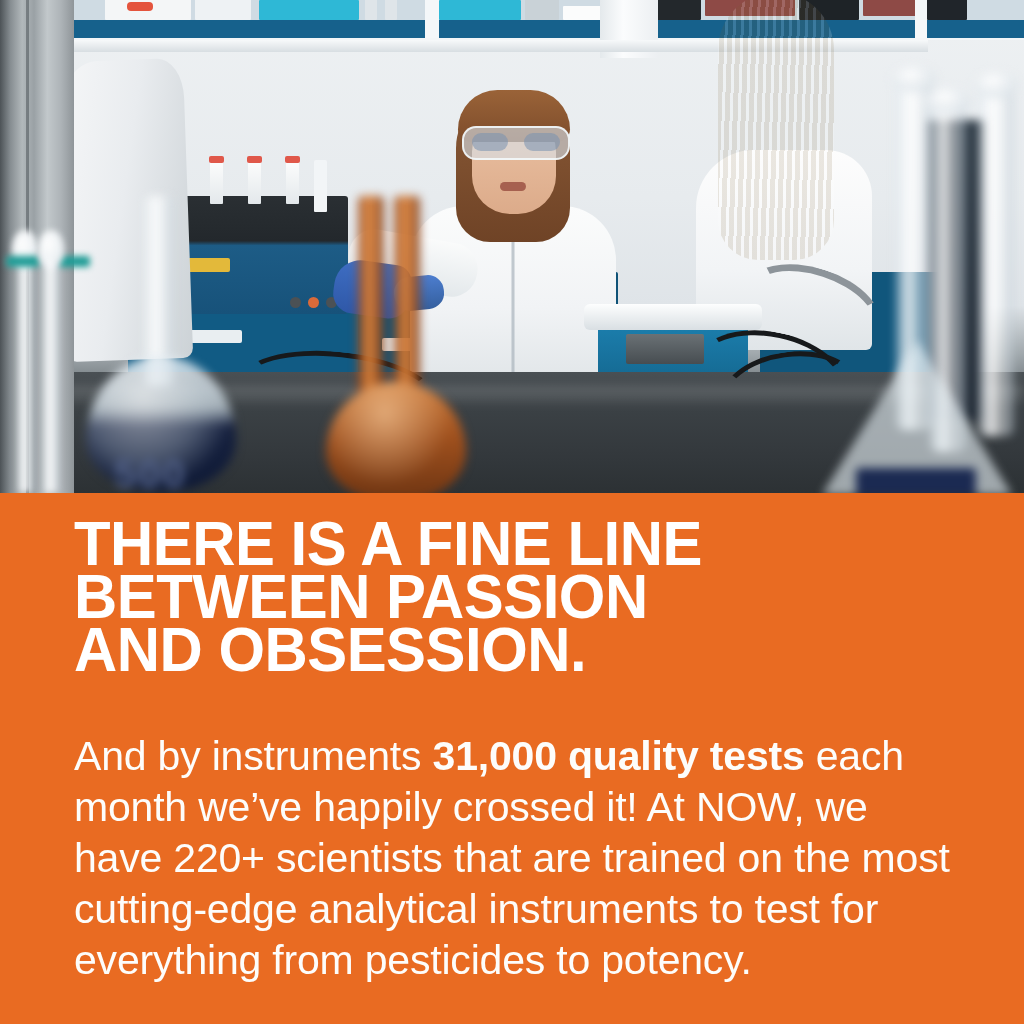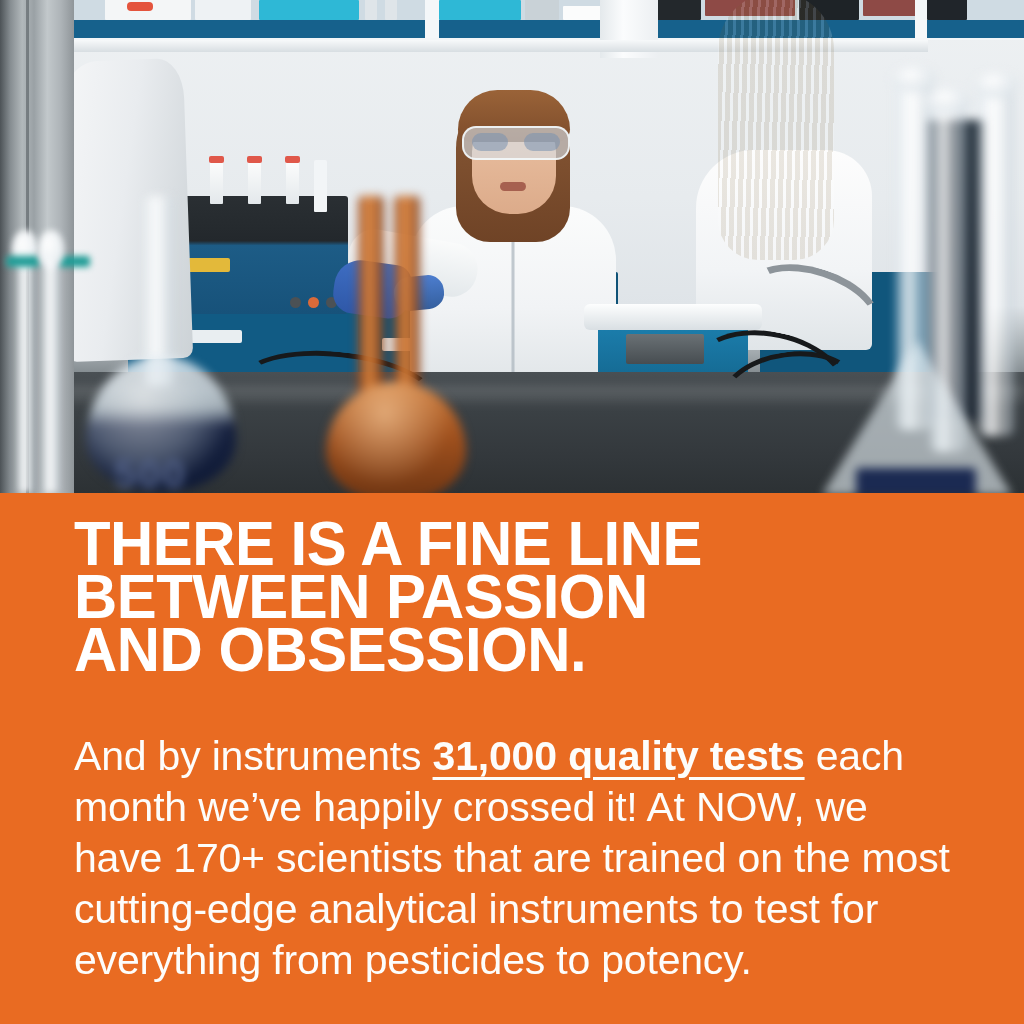--- a/index.html
+++ b/index.html
@@ -407,21 +407,20 @@
     margin: 0;
     color: #fdfdfb;
     font-family: "Liberation Sans", sans-serif;
     font-weight: 400;
     font-size: 41px;
     line-height: 51px;
     letter-spacing: -0.2px;
   }
   .body-copy .hl {
     font-weight: 700;
-    text-decoration: underline;
     text-underline-offset: 7px;
     text-decoration-thickness: 3px;
   }
 </style>
 </head>
 <body>
 
 <div id="canvas">
 
   <div class="photo">
@@ -579,16 +578,16 @@
       <div class="liquid"></div>
     </div>
   </div>
 
   <div class="panel">
 
     <h1 class="headline">THERE IS A FINE LINE
 BETWEEN PASSION
 AND OBSESSION.</h1>
 
-    <p class="body-copy"><span>And by instruments </span><span class="hl">31,000 quality tests</span><span> each month we’ve happily crossed it! At NOW, we have 170+ scientists that are trained on the most cutting-edge analytical instruments to test for everything from pesticides to potency.</span></p>
+    <p class="body-copy"><span>And by instruments </span><span class="hl">31,000 quality tests</span><span> each month we’ve happily crossed it! At NOW, we have 220+ scientists that are trained on the most cutting-edge analytical instruments to test for everything from pesticides to potency.</span></p>
   </div>
 
 </div>
 
 </body></html>

